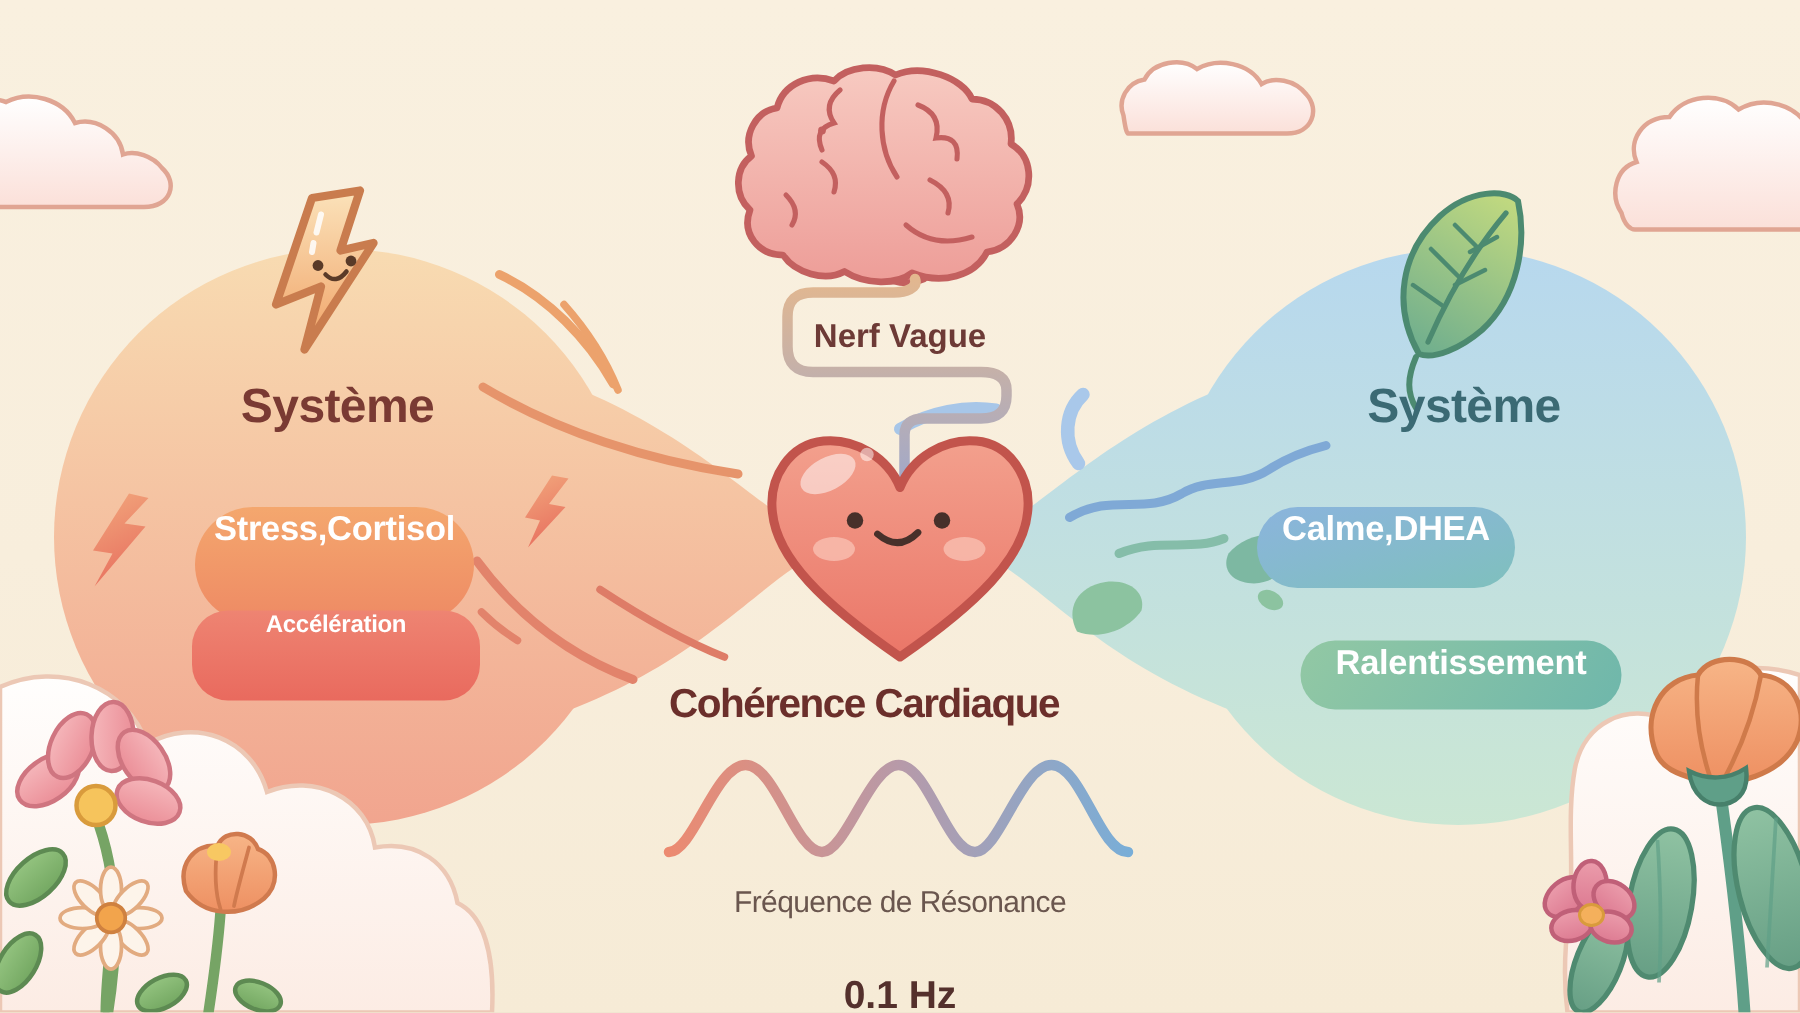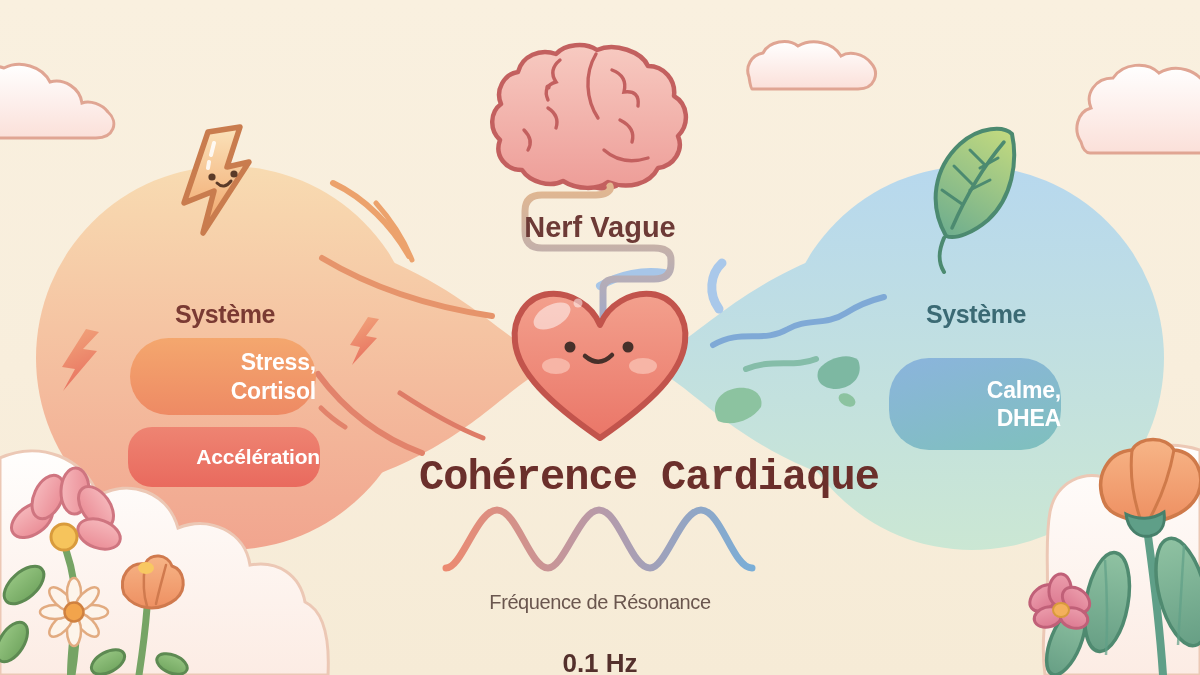--- a/index.html
+++ b/index.html
@@ -3,39 +3,39 @@
 <meta charset="utf-8">
 <style>
   html,body{margin:0;padding:0;background:#efe4cf;}
   .scene{
     position:relative;width:1200px;height:675px;overflow:hidden;
     background:linear-gradient(180deg,#f9f0df 0%,#f8eedc 55%,#f6ebd6 100%);
     font-family:"Liberation Sans",sans-serif;
   }
   .scene svg.art{position:absolute;left:0;top:0;}
   .txt{position:absolute;text-align:center;white-space:nowrap;}
-  .title{font-weight:800;font-size:25px;line-height:1.14;letter-spacing:-0.4px;margin-top:48px;}
+  .title{font-weight:800;font-size:32px;line-height:1.14;letter-spacing:-0.4px;}
   .title-left{left:60px;top:252px;width:330px;color:#7a3a33;}
   .title-right{left:795px;top:252px;width:362px;color:#3b6a74;}
   .pill{
-    position:absolute;display:flex;flex-direction:column;align-items:flex-end;justify-content:center;
+    position:absolute;display:flex;flex-direction:row;align-items:flex-start;justify-content:center;
     color:#ffffff;font-weight:800;text-align:center;letter-spacing:-0.2px;
   }
   .pill span{display:block;line-height:1.22;}
   .pill-stress{left:130px;top:338px;width:186px;height:77px;border-radius:40px;
     background:linear-gradient(180deg,#f4a76e,#ee8a64);font-size:23px;}
-  .pill-accel{left:128px;top:427px;width:192px;height:60px;border-radius:24px;
-    background:linear-gradient(180deg,#ee8472,#e96a5e);font-size:21px;}
-  .pill-calme{left:889px;top:338px;width:172px;height:92px;border-radius:40px;
-    background:linear-gradient(165deg,#8bb4dd,#7fc0bd);font-size:23px;margin-top:20px;}
+  .pill-accel{left:128px;top:407px;width:192px;height:60px;border-radius:24px;
+    background:linear-gradient(180deg,#ee8472,#e96a5e);font-size:16px;}
+  .pill-calme{left:838px;top:338px;width:172px;height:54px;border-radius:40px;
+    background:linear-gradient(165deg,#8bb4dd,#7fc0bd);font-size:23px;}
   .pill-ralenti{left:867px;top:427px;width:214px;height:46px;border-radius:24px;
     background:linear-gradient(120deg,#92c8a4,#6fb7ab);font-size:23px;}
-  .nerve-label{left:480px;top:211px;width:240px;font-size:29px;font-weight:600;color:#6d3a36;}
-  .coherence-title{left:419px;top:454px;width:400px;font-size:42px;font-weight:800;
-    letter-spacing:-1px;color:#6b2f2b;font-family:Liberation Mono, monospace;}
+  .nerve-label{left:480px;top:211px;width:240px;font-size:22px;font-weight:600;color:#6d3a36;}
+  .coherence-title{left:376px;top:454px;width:400px;font-size:27px;font-weight:800;
+    letter-spacing:-1px;color:#6b2f2b;}
   .freq-label{left:420px;top:591px;width:360px;font-size:20px;font-weight:500;
     letter-spacing:-0.4px;color:#6a564e;}
   .freq-value{left:420px;top:620px;width:360px;font-size:26px;font-weight:800;color:#54302c;margin-top:28px;}
 </style>
 </head>
 <body>
 
 <div class="scene">
 
 <svg class="art" width="1200" height="675" viewBox="0 0 1200 675">
@@ -286,14 +286,17 @@
   <div class="txt freq-value">0.1 Hz</div>
 
   <div class="txt title title-right">
     <div>Système</div>
   </div>
 
   <div class="pill pill-calme">
     <span>Calme,</span>
     <span>DHEA</span>
   </div>
+  <div class="pill pill-ralenti">
+    <span>Ralentissement</span>
+  </div>
 
 </div>
 
 </body></html>

